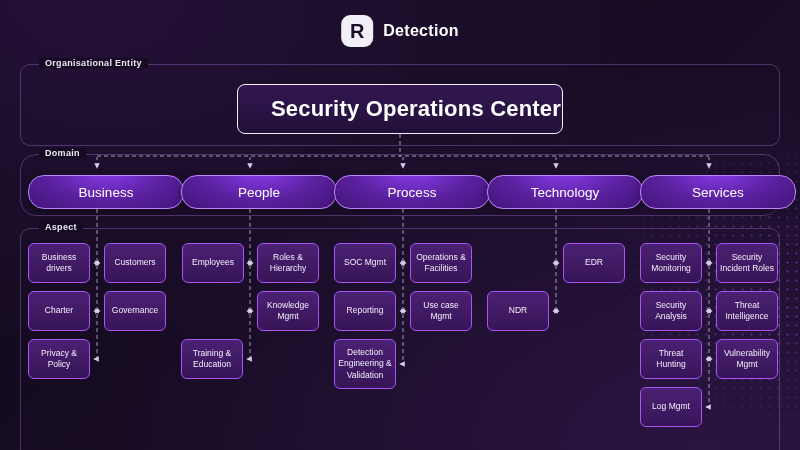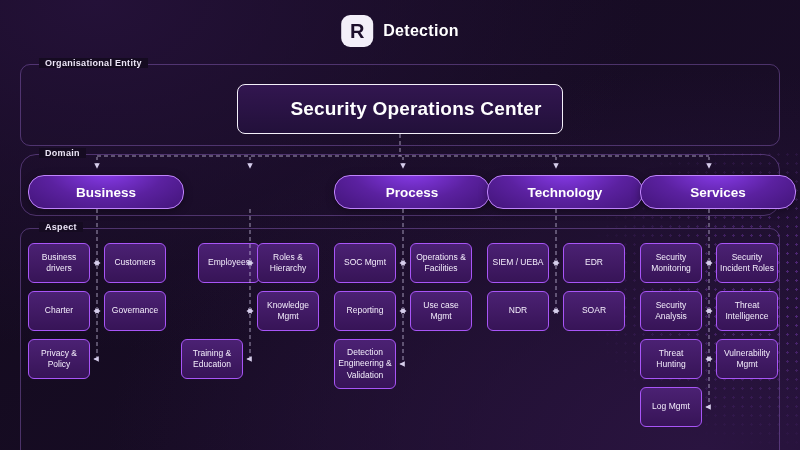--- a/index.html
+++ b/index.html
@@ -45,29 +45,29 @@
     font-size:9px; font-weight:bold; color:#ece5f7; letter-spacing:.3px;
     white-space:nowrap;
   }
   .org-region    { left:20px; top:64px;  width:760px; height:82px;  }
   .domain-region { left:20px; top:154px; width:760px; height:62px;border-radius:16px;  }
   .aspect-region { left:20px; top:228px; width:760px; height:272px; }
 
   .soc-box {
     position:absolute; left:237px; top:84px; width:326px; height:50px;
     display:flex; align-items:center; justify-content:center;
-    font-size:19px; font-weight:bold; letter-spacing:.2px;
+    font-size:22px; font-weight:bold; letter-spacing:.2px;
     border:1.5px solid #f4f0fa; border-radius:8px;
     background:linear-gradient(180deg,#321650 0%, #22103a 100%);
     padding-left:32px;
   }
   .domain-box {
     position:absolute; top:175px; width:156px; height:34px;
     display:flex; align-items:center; justify-content:center;
-    font-size:13.5px; font-weight:bold;
+    font-size:13.5px; font-weight:normal;
     border:1px solid #c084fc; border-radius:16px;
     background:radial-gradient(ellipse at 50% -20%, #8b3df0 0%, #5b21a0 55%, #43157a 100%);
     box-shadow:0 2px 8px rgba(0,0,0,.35);
   }
   .abox {
     position:absolute; width:62px; height:40px;
     display:flex; align-items:center; justify-content:center;
     text-align:center; font-size:8.5px; line-height:1.3; padding:2px;
     color:#f4eefc;
     border:1px solid #a855f7; border-radius:6px;
@@ -92,49 +92,48 @@
 
   <section class="region org-region">
     <span class="region-label">Organisational Entity</span>
   </section>
   <div class="soc-box">Security Operations Center</div>
 
   <section class="region domain-region">
     <span class="region-label">Domain</span>
   </section>
   <div class="domain-box" style="left:28px">Business</div>
+  <div class="domain-box" style="left:181px">People</div>
   <div class="domain-box" style="left:334px">Process</div>
   <div class="domain-box" style="left:487px">Technology</div>
   <div class="domain-box" style="left:640px">Services</div>
 
   <section class="region aspect-region">
     <span class="region-label">Aspect</span>
   </section>
 
   <div class="abox" style="left:28px;top:243px">Business drivers</div>
   <div class="abox" style="left:104px;top:243px">Customers</div>
   <div class="abox" style="left:28px;top:291px">Charter</div>
   <div class="abox" style="left:104px;top:291px">Governance</div>
   <div class="abox" style="left:28px;top:339px">Privacy &amp; Policy</div>
 
-  <div class="abox" style="left:198px;top:243px">Employees</div>
+  <div class="abox" style="left:182px;top:243px">Employees</div>
   <div class="abox" style="left:257px;top:243px">Roles &amp; Hierarchy</div>
   <div class="abox" style="left:257px;top:291px">Knowledge Mgmt</div>
   <div class="abox" style="left:181px;top:339px">Training &amp; Education</div>
 
   <div class="abox" style="left:334px;top:243px">SOC Mgmt</div>
   <div class="abox" style="left:410px;top:243px">Operations &amp; Facilities</div>
   <div class="abox" style="left:334px;top:291px">Reporting</div>
   <div class="abox" style="left:410px;top:291px">Use case Mgmt</div>
   <div class="abox tall" style="left:334px;top:339px">Detection Engineering &amp; Validation</div>
 
-  <div class="abox" style="left:487px;top:243px">SIEM / UEBA</div>
   <div class="abox" style="left:563px;top:243px">EDR</div>
   <div class="abox" style="left:487px;top:291px">NDR</div>
-  <div class="abox" style="left:563px;top:291px">SOAR</div>
 
   <div class="abox" style="left:640px;top:243px">Security Monitoring</div>
   <div class="abox" style="left:716px;top:243px">Security Incident Roles</div>
   <div class="abox" style="left:640px;top:291px">Security Analysis</div>
   <div class="abox" style="left:716px;top:291px">Threat Intelligence</div>
   <div class="abox" style="left:716px;top:339px">Vulnerability Mgmt</div>
   <div class="abox" style="left:640px;top:339px">Threat Hunting</div>
   <div class="abox" style="left:640px;top:387px">Log Mgmt</div>
 
   <svg class="connectors" width="800" height="450" viewBox="0 0 800 450" aria-hidden="true">

